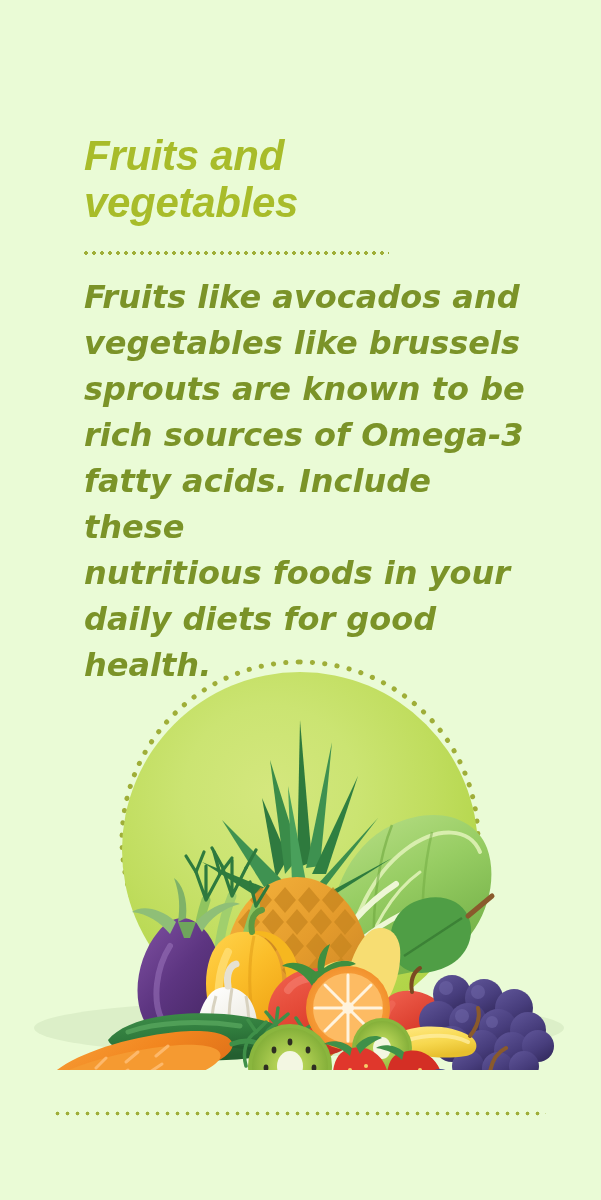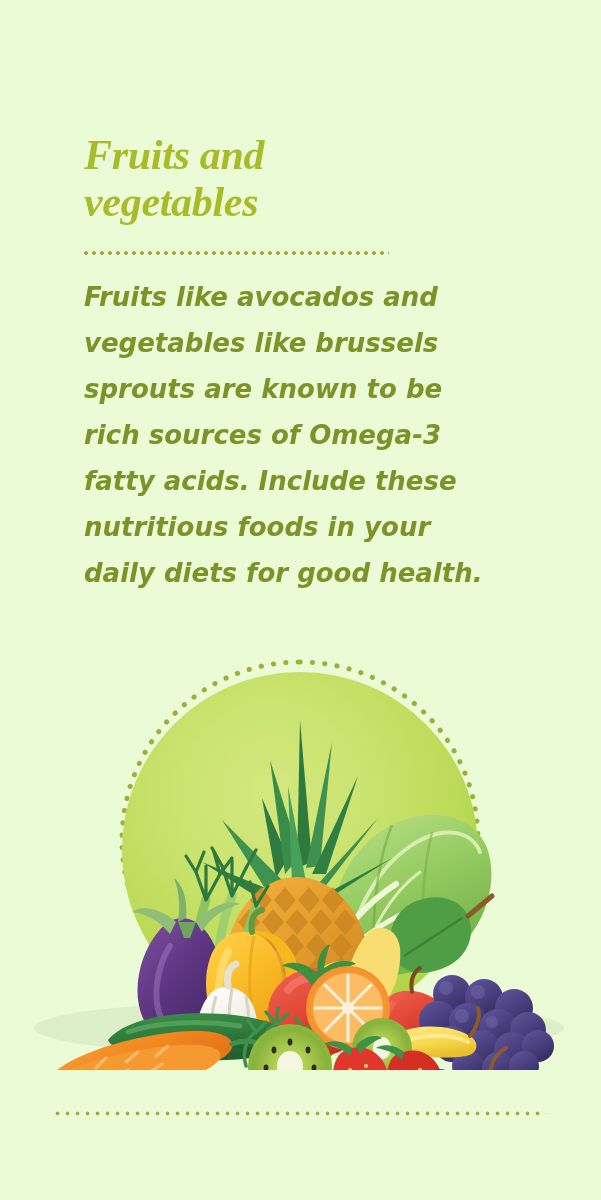--- a/index.html
+++ b/index.html
@@ -19,21 +19,21 @@
     background: #eafbd6;
     overflow: hidden;
   }
 
   
   #title {
     position: absolute;
     left: 84px;
     top: 132px;
     width: 420px;
-    font-family: Liberation Serif, serif;
+    font-family: Liberation Sans, sans-serif;
     font-size: 42px;
     line-height: 47px;
     font-weight: 700;
     font-style: italic;
     color: #a8bc2a;
     letter-spacing: -0.3px;
     white-space: pre-line;
   }
 
   
@@ -48,21 +48,21 @@
     background-repeat: repeat-x;
   }
 
   
   #body-text {
     position: absolute;
     left: 84px;
     top: 274px;
     width: 452px;
     font-family: "DejaVu Sans", sans-serif;
-    font-size: 26px;
+    font-size: 32px;
     line-height: 46px;
     font-weight: 600;
     font-style: italic;
     color: #7b9328;
     white-space: pre-line;
   }
 
   
   #illustration {
     position: absolute;

